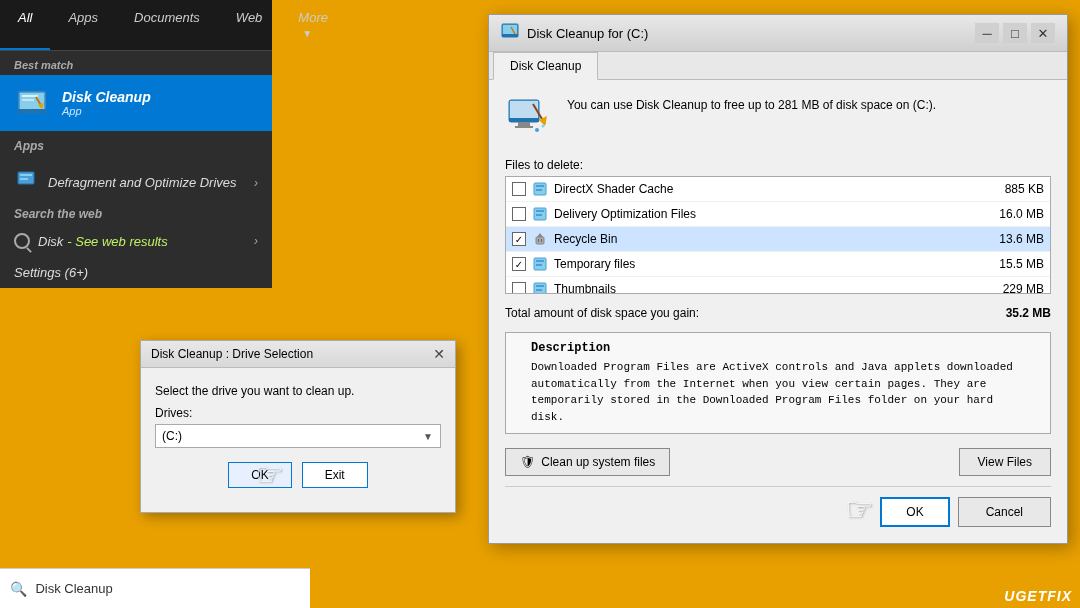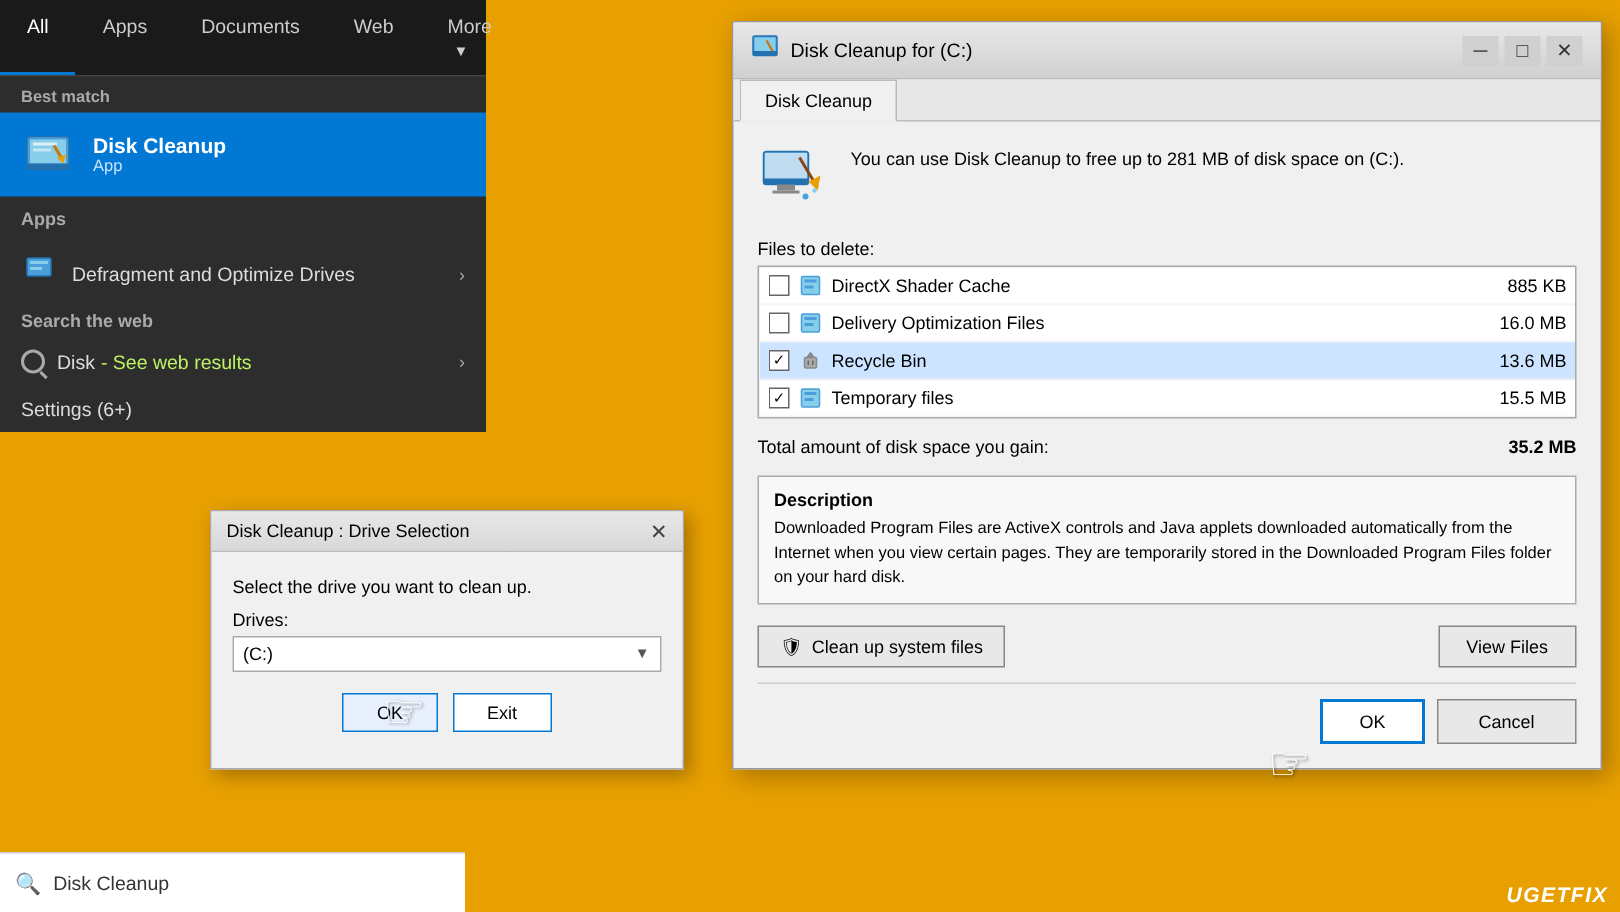--- a/index.html
+++ b/index.html
@@ -11,24 +11,25 @@
       font-size: 13px;
       overflow: hidden;
       position: relative;
     }
 
     
     .start-menu {
       position: absolute;
       top: 0;
       left: 0;
-      width: 324px;
+      width: 272px;
       background: #2d2d2d;
       color: #fff;
       z-index: 10;
+      font-style: italic;
     }
 
     .start-menu-tabs {
       display: flex;
       background: #1a1a1a;
       border-bottom: 1px solid #444;
     }
 
     .start-menu-tab {
       padding: 10px 18px;
@@ -435,21 +436,21 @@
     
     .files-label {
       font-size: 12px;
       color: #000;
       margin-bottom: 4px;
     }
 
     .files-list {
       border: 1px solid #aaa;
       background: #fff;
-      height: 102px;
+      height: 118px;
       overflow-y: scroll;
       margin-bottom: 10px;
     }
 
     .file-row {
       display: flex;
       align-items: center;
       padding: 4px 6px;
       border-bottom: 1px solid #f0f0f0;
       gap: 6px;
@@ -510,23 +511,24 @@
 
     .total-value {
       font-size: 12px;
       color: #000;
       font-weight: 600;
     }
 
     
     .description-box {
       border: 1px solid #aaa;
-      padding: 8px 10px;
+      padding: 8px 25px;
       background: #f8f8f8;
       margin-bottom: 14px;
+      font-family: Liberation Mono, monospace;
     }
 
     .description-title {
       font-size: 12px;
       font-weight: 600;
       color: #000;
       margin-bottom: 4px;
     }
 
     .description-text {
@@ -827,20 +829,21 @@
 
       <div class="file-row">
         <div class="file-checkbox"></div>
         <div class="file-icon">
           <svg width="14" height="14" viewBox="0 0 14 14">
             <rect x="1" y="1" width="12" height="12" rx="1" fill="#87ceeb" stroke="#4a9eda" stroke-width="1"></rect>
             <rect x="3" y="3" width="8" height="2" fill="#4a9eda"></rect>
             <rect x="3" y="7" width="6" height="2" fill="#4a9eda"></rect>
           </svg>
         </div>
+        <span class="file-name">Thumbnails</span>
         <span class="file-size">229 MB</span>
       </div>
     </div>
 
     <div class="total-row">
       <span class="total-label">Total amount of disk space you gain:</span>
       <span class="total-value">35.2 MB</span>
     </div>
 
     <div class="description-box">

